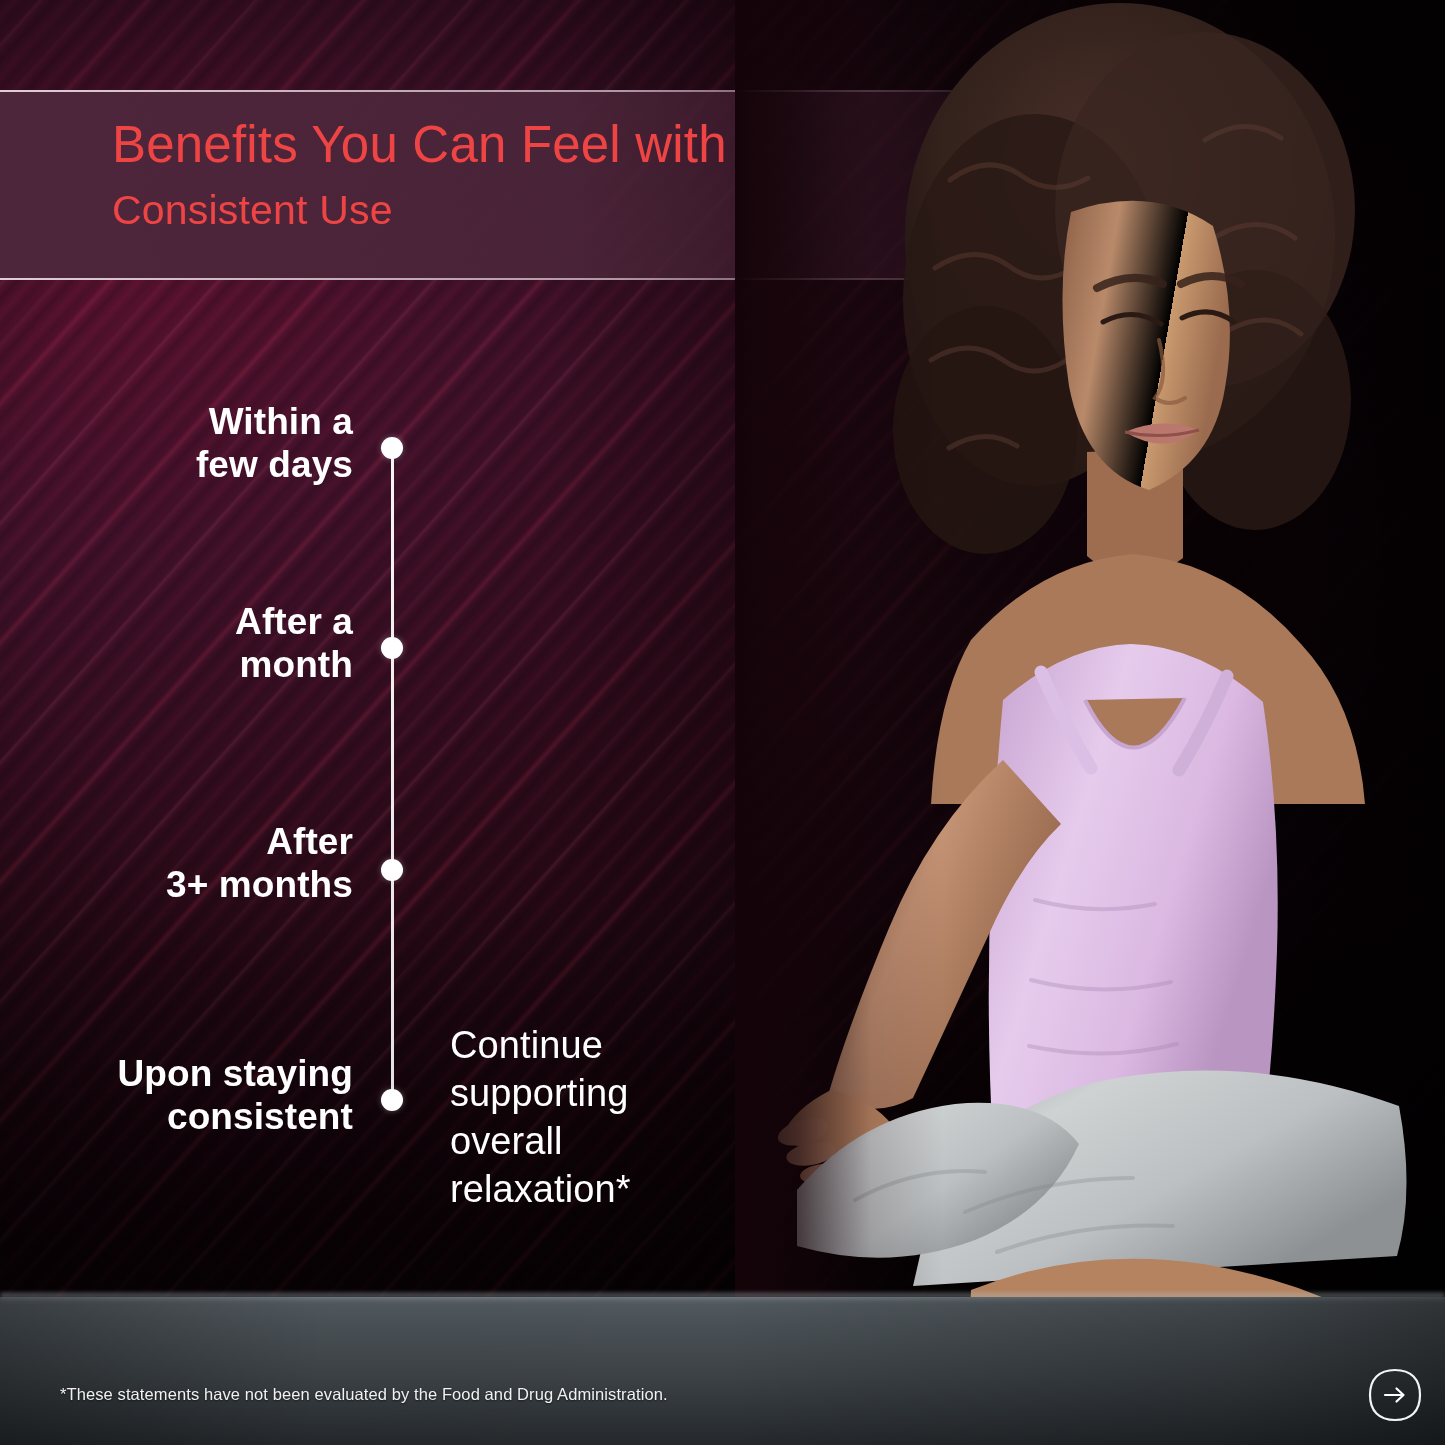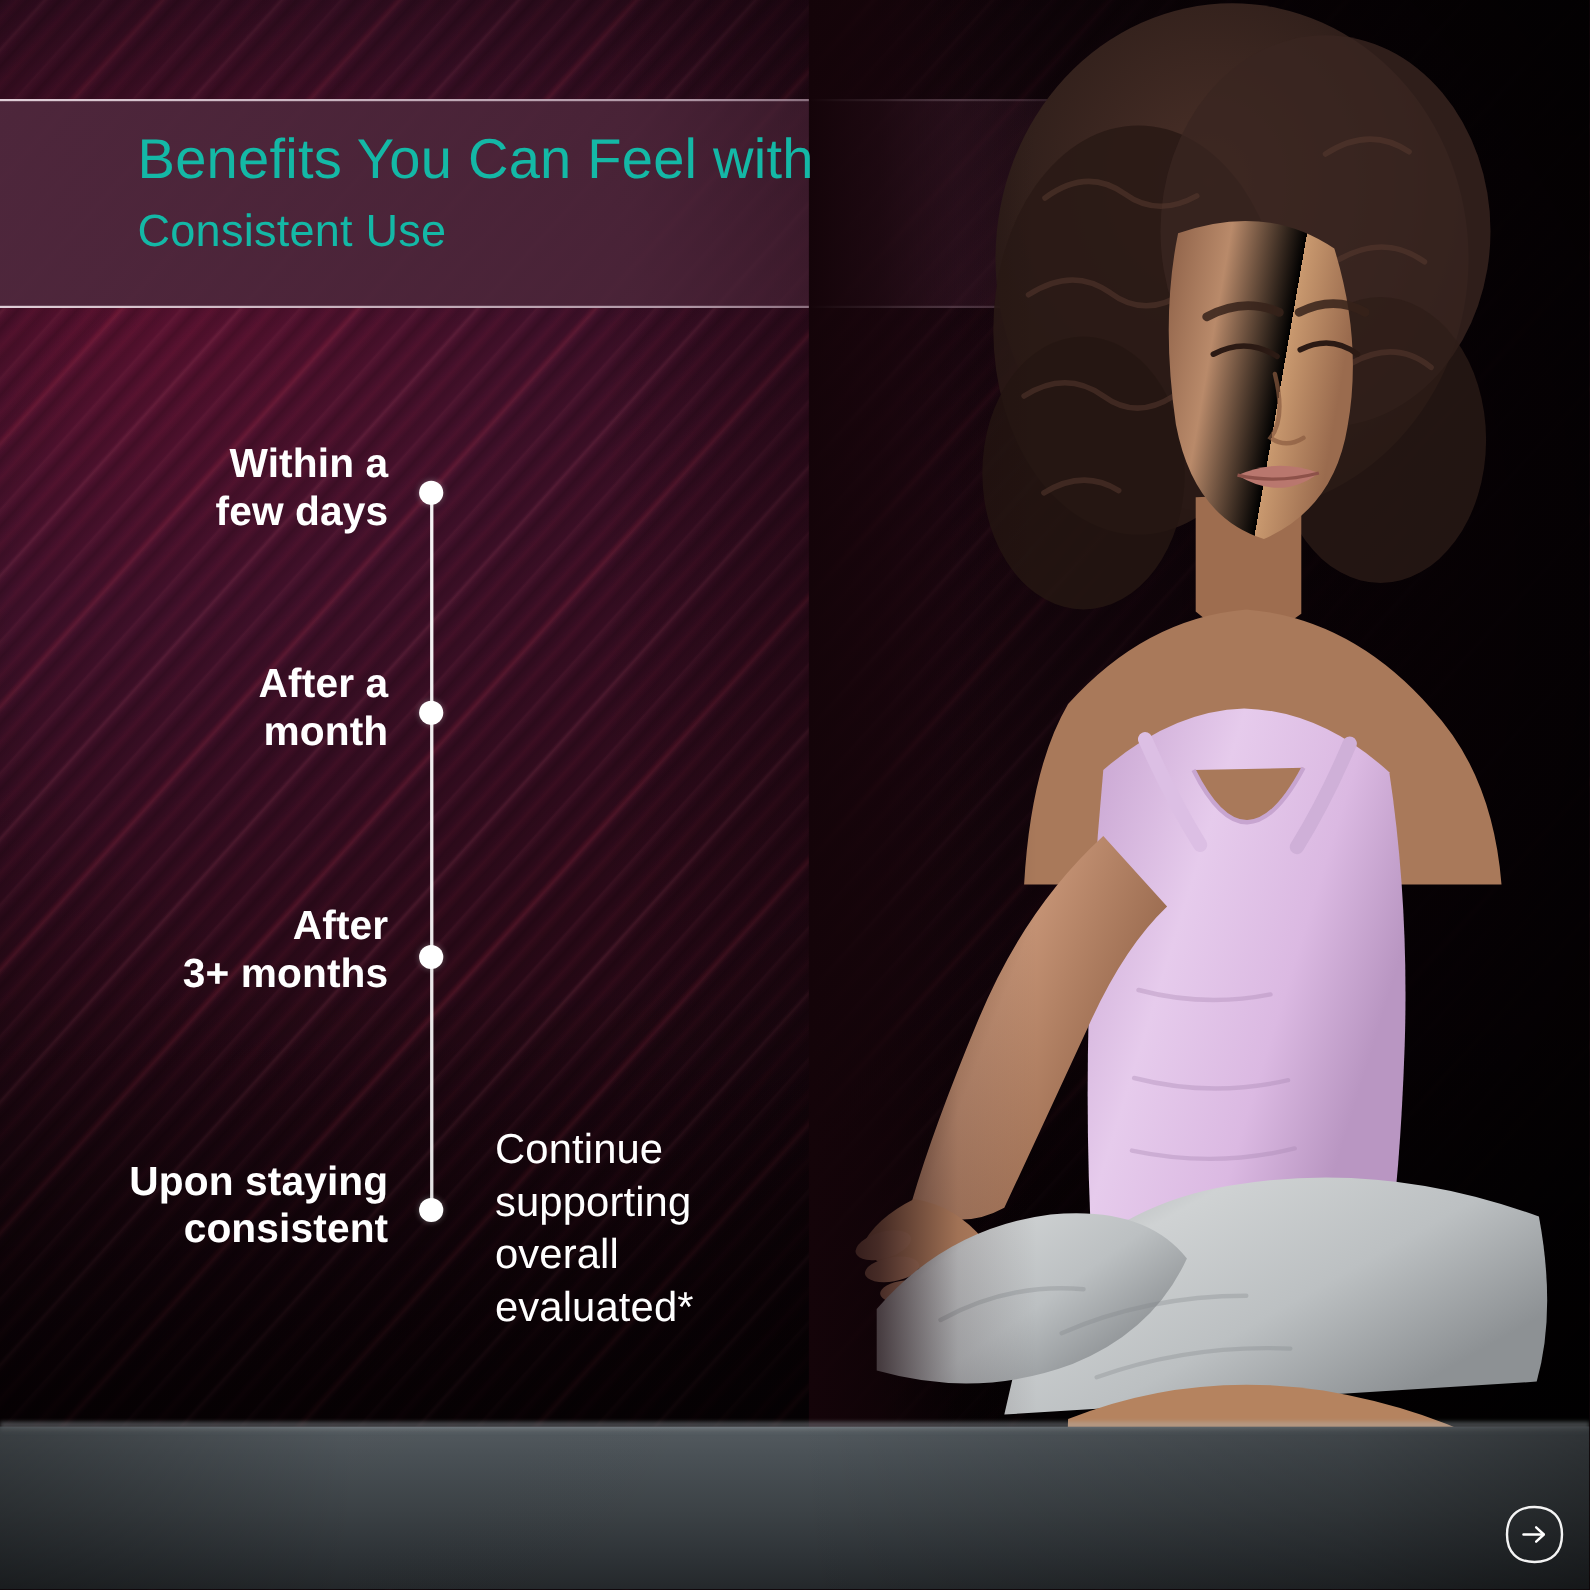--- a/index.html
+++ b/index.html
@@ -69,23 +69,23 @@
     background:linear-gradient(90deg, rgba(78,39,60,0.97) 0%, rgba(74,36,56,0.95) 55%, rgba(60,27,44,0.55) 83%, rgba(45,18,32,0.05) 100%);
   }
   .header-band::before, .header-band::after {
     content:""; position:absolute; left:0; height:2px; width:100%;
     background:linear-gradient(90deg, rgba(235,220,228,0.92) 0%, rgba(215,195,208,0.72) 60%, rgba(200,175,190,0.10) 92%, rgba(0,0,0,0) 100%);
   }
   .header-band::before { top:0; }
   .header-band::after  { bottom:0; }
 
   .header-text {
-    position:absolute; left:125px; top:112px; width:830px;
+    position:absolute; left:112px; top:112px; width:830px;
     line-height:1.30;
-    color:#14b8a6;
+    color:#ef4444;
     z-index:6;
   }
   .title-line1 {
     font-size:51px;
     font-weight:300;
     letter-spacing:0.2px;
     white-space:nowrap;
   }
   .title-line2 {
     font-size:41px;
@@ -345,28 +345,29 @@
     <div class="tl-dot" style="top:870px;"></div>
     <div class="tl-left" style="top:820px; white-space:pre-line;">After
 3+ months</div>
 
     <div class="tl-dot" style="top:1100px;"></div>
     <div class="tl-left" style="top:1052px; white-space:pre-line;">Upon staying
 consistent</div>
     <div class="tl-right" style="top:1022px; white-space:pre-line;">Continue
 supporting
 overall
-evaluated*</div>
+relaxation*</div>
   </div>
 
   <div class="mat">
     <div class="mat-shade"></div>
   </div>
 
   <div class="disclaimer">
+    <div>*These statements have not been evaluated by the Food and Drug Administration.</div>
   </div>
 
   <div class="next-btn">
     <svg width="56" height="56" viewBox="0 0 56 56">
       <path d="M28,3 C44,3 53,12 53,28 C53,44 44,53 28,53 C12,53 3,44 3,28 C3,12 12,3 28,3 Z" fill="none" stroke="#ffffff" stroke-width="2.2" opacity="0.95"></path>
       <path d="M18,28 L36,28" fill="none" stroke="#ffffff" stroke-width="2.2" stroke-linecap="round"></path>
       <path d="M29.5,21.5 L36.5,28 L29.5,34.5" fill="none" stroke="#ffffff" stroke-width="2.2" stroke-linecap="round" stroke-linejoin="round"></path>
     </svg>
   </div>
 

